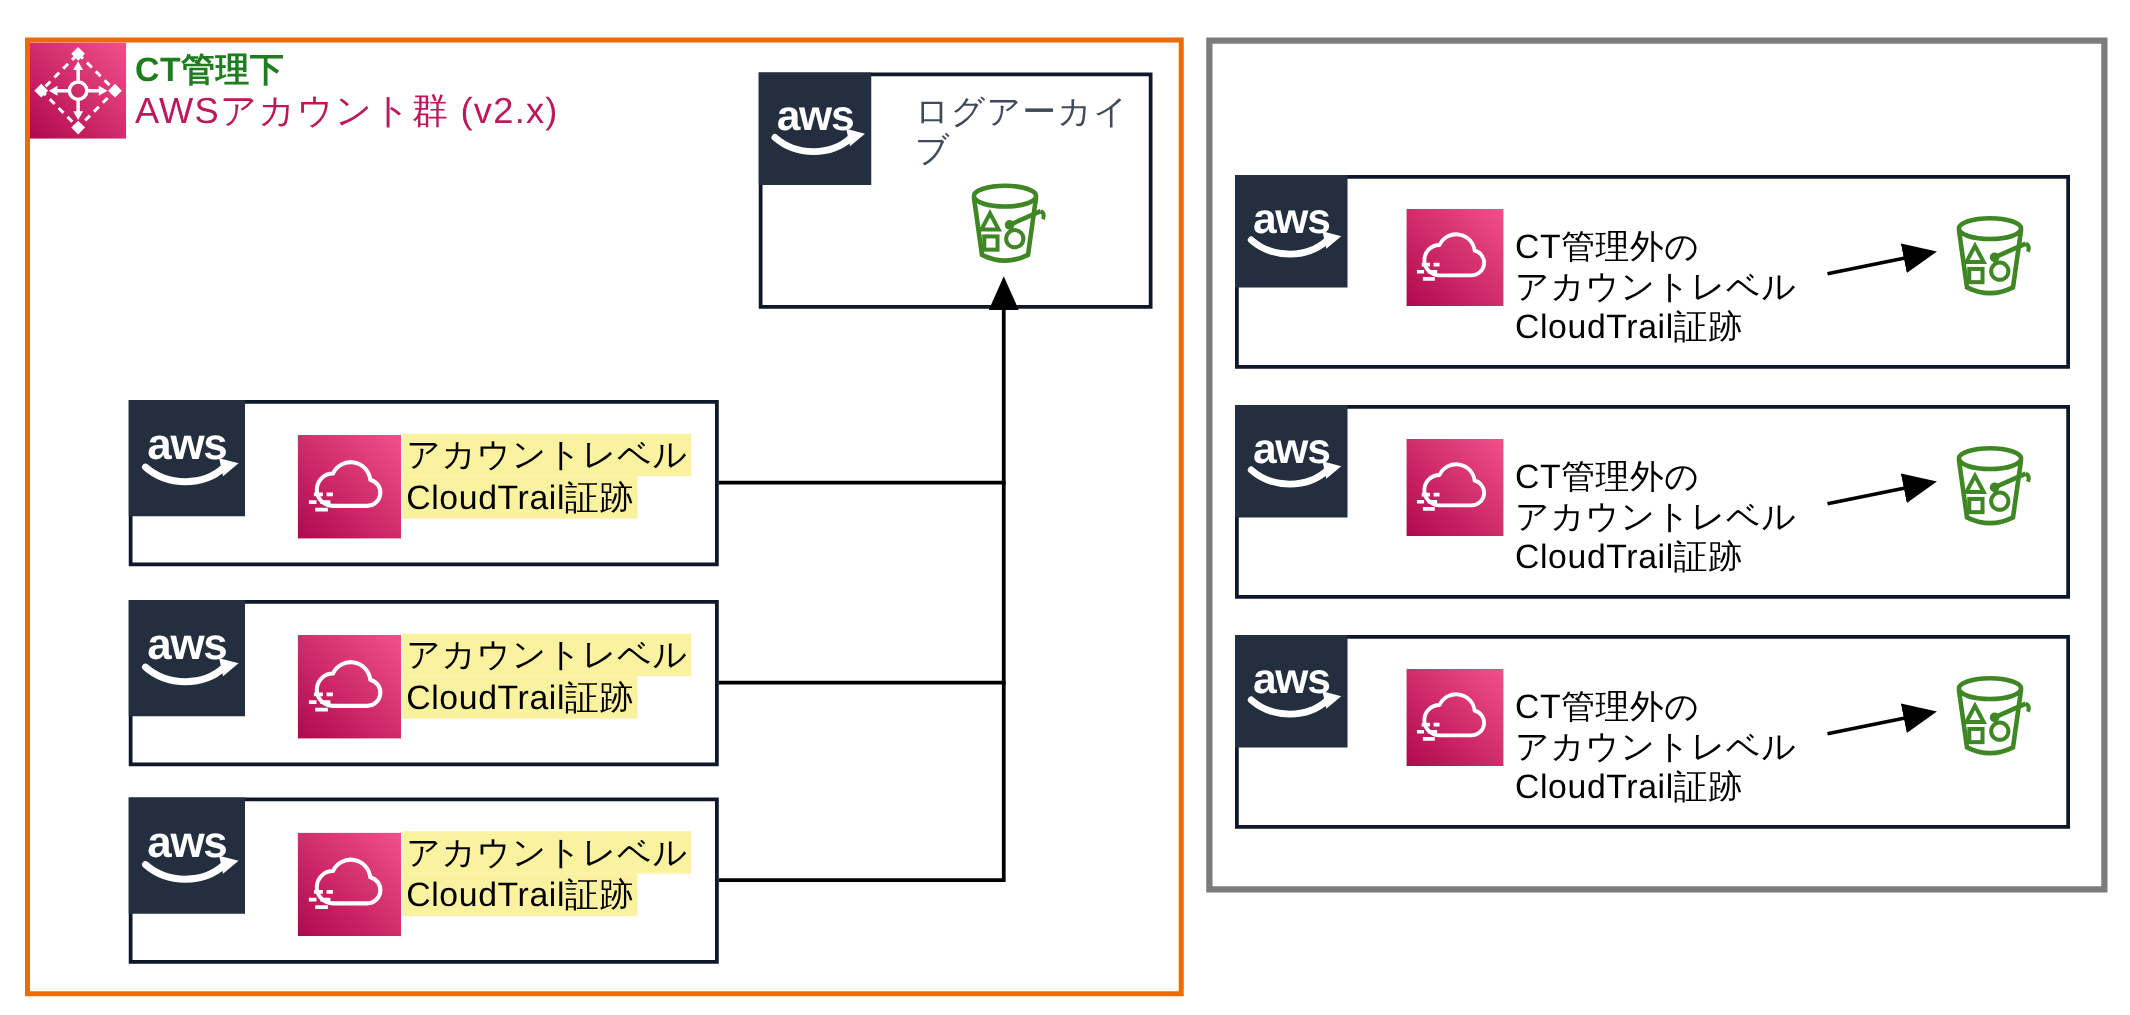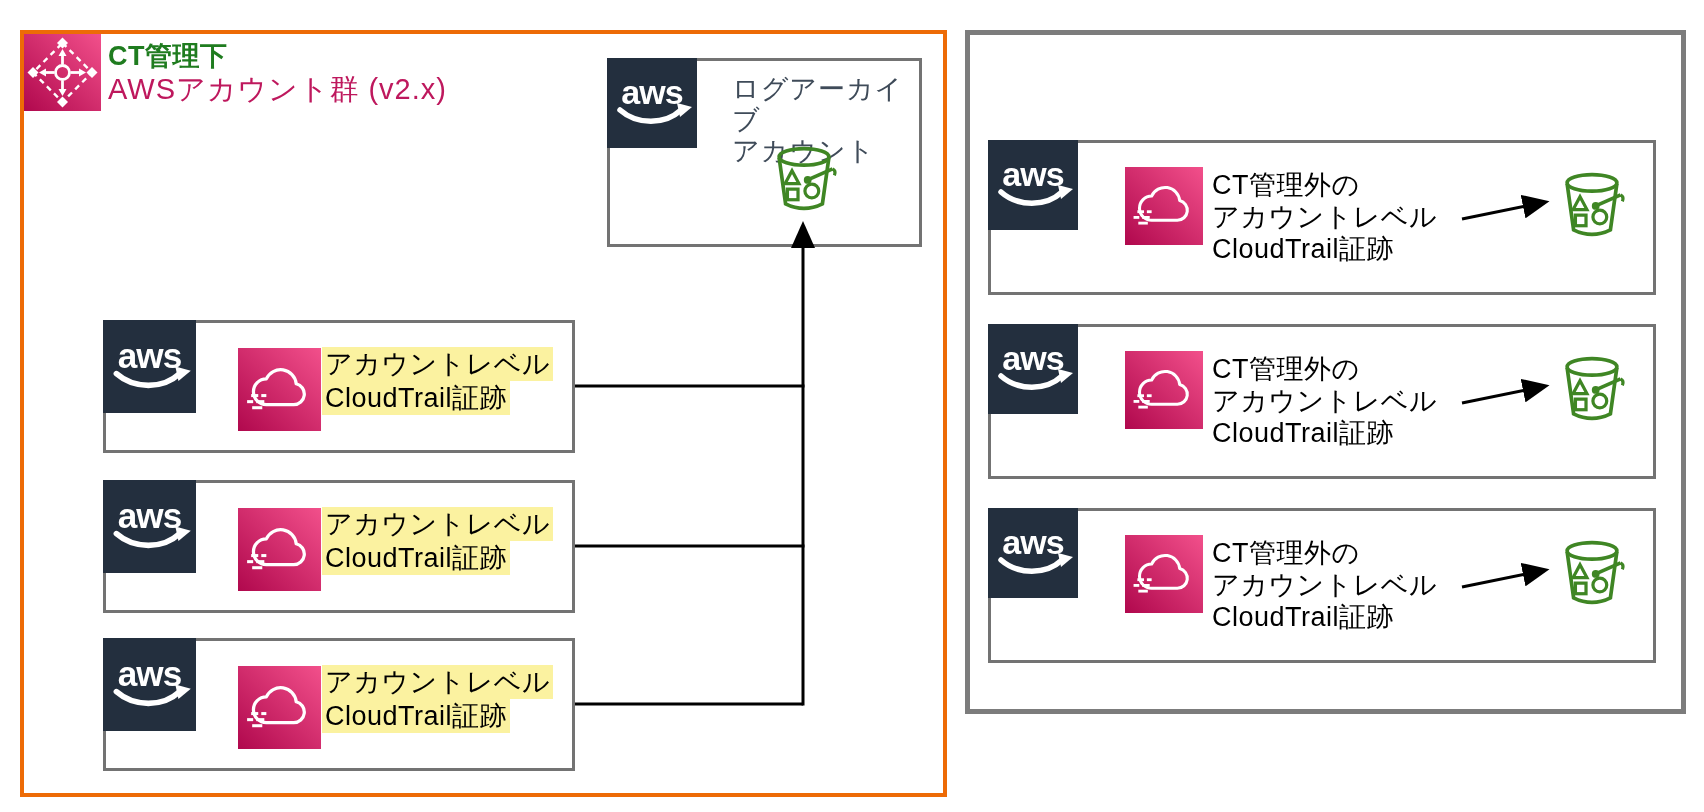--- a/index.html
+++ b/index.html
@@ -8,38 +8,38 @@
   .grp{position:absolute;background:#fff;box-sizing:border-box}
   .grp-managed{left:20px;top:30px;width:927px;height:767px;border:4px solid #ED6B06}
   .grp-unmanaged{left:965px;top:30px;width:721px;height:684px;border:5px solid #7C7C7C}
   .ghead{position:absolute}
   .managed-head{left:108px;top:40px}
   .unmanaged-head{left:986px;top:40px}
   .g-title{font-size:27px;font-weight:bold;line-height:32px;letter-spacing:.5px}
   .managed-head .g-title{color:#1F7C1F}
   .unmanaged-head .g-title{color:#808080}
   .g-sub{font-size:29px;line-height:35px;color:#be185d;letter-spacing:1px}
-  .acct{position:absolute;border:3px solid #737373;background:#fff;box-sizing:border-box}
+  .acct{position:absolute;border:3px solid #0f172a;background:#fff;box-sizing:border-box}
   .log-archive{left:607px;top:58px;width:315px;height:189px}
   .trail-box{left:103px;width:472px;height:133px}
   .um-box{left:988px;width:668px;height:155px}
   .awslogo{position:absolute;left:-3px;top:-3px;background:#232F3E}
   .trail-box .awslogo{width:93px;height:93px}
   .log-archive .awslogo,.um-box .awslogo{width:90px;height:90px}
   .awslogo svg,.icon svg{width:100%;height:100%;display:block}
   .icon{position:absolute}
   .ct-tower{left:24px;top:34px;width:77px;height:77px}
   .trail-box .cloudtrail{left:132px;top:25px;width:83px;height:83px}
   .um-box .cloudtrail{left:134px;top:24px;width:78px;height:78px}
   .log-archive .bucket{left:159px;top:82px;width:70px;height:72px}
   .um-box .bucket{left:566px;top:25px;width:70px;height:74px}
   .la-label{position:absolute;left:122px;top:13px;font-size:27px;line-height:31px;color:#3F4B59;letter-spacing:1px}
   .trail-label{position:absolute;left:216px;top:24px;font-size:27px;line-height:34px;letter-spacing:.5px}
   .hl{background:#FBF2A0;display:inline-block;padding:0 3px}
-  .um-label{position:absolute;left:221px;top:26px;font-size:27px;line-height:32px;letter-spacing:.5px}
+  .um-label{position:absolute;left:221px;top:38px;font-size:27px;line-height:32px;letter-spacing:.5px}
   .connectors{position:absolute;left:0;top:0;width:1704px;height:812px;pointer-events:none}
   .hidden-defs{position:absolute;width:0;height:0;overflow:hidden}
 </style>
 </head>
 <body>
 
 <svg class="hidden-defs" aria-hidden="true">
   <defs>
     <linearGradient id="pinkgrad" x1="0" y1="1" x2="1" y2="0">
       <stop offset="0" stop-color="#B0084D"></stop>
@@ -122,21 +122,20 @@
   </div>
 
   <div class="acct log-archive">
     <div class="awslogo">
       <svg>
           <use href="#sym-awslogo"></use>
         </svg>
     </div>
     <div class="la-label">
       <div>ログアーカイブ</div>
-      <div>アカウント</div>
     </div>
     <div class="icon bucket">
       <svg>
           <use href="#sym-bucket"></use>
         </svg>
     </div>
   </div>
 
   <div class="acct trail-box" style="top:320px">
     <div class="awslogo">

